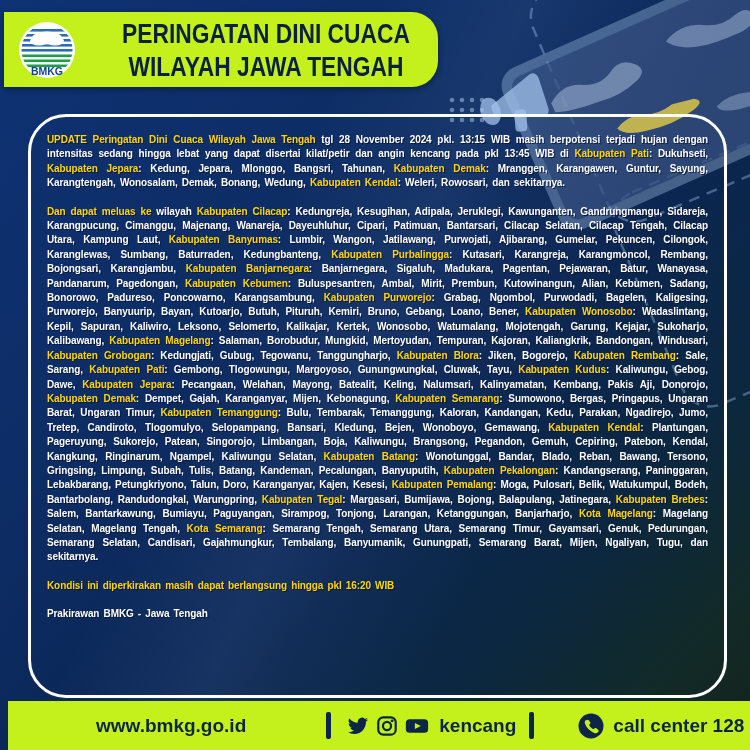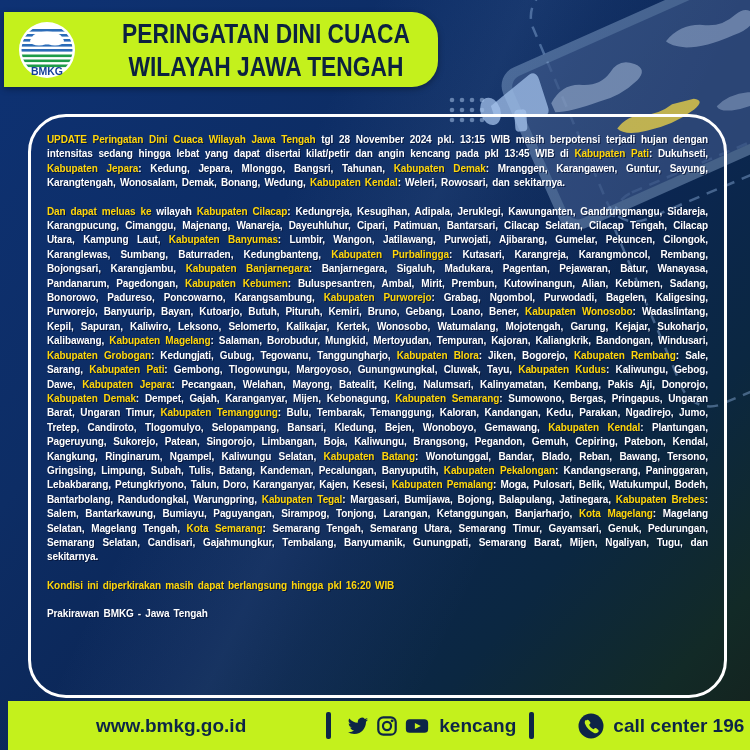--- a/index.html
+++ b/index.html
@@ -164,16 +164,16 @@
       </svg>
     </span>
     <span>kencang</span>
     <span class="sep s2"></span>
     <span class="phone-wrap">
       <svg width="26" height="26" viewBox="0 0 26 26">
         <circle cx="13" cy="13" r="12.5" fill="#0d2547"></circle>
         <path d="M8.2 7.4c.7-.8 1.9-.9 2.5-.1l1.4 1.8c.5.6.4 1.5-.2 2l-.8.7c.4 1 1 1.9 1.8 2.7.8.8 1.7 1.4 2.7 1.8l.7-.8c.5-.6 1.4-.7 2-.2l1.8 1.4c.8.6.7 1.8-.1 2.5-1 1-2.6 1.3-3.9.7-2-.8-3.9-2-5.5-3.6-1.6-1.6-2.8-3.5-3.6-5.5-.5-1.3-.2-2.9.7-3.9z" fill="#c4f11c"></path>
       </svg>
     </span>
-    <span>call center 196</span>
+    <span>call center 128</span>
   </div>
 
 </div>
 
 </body></html>

